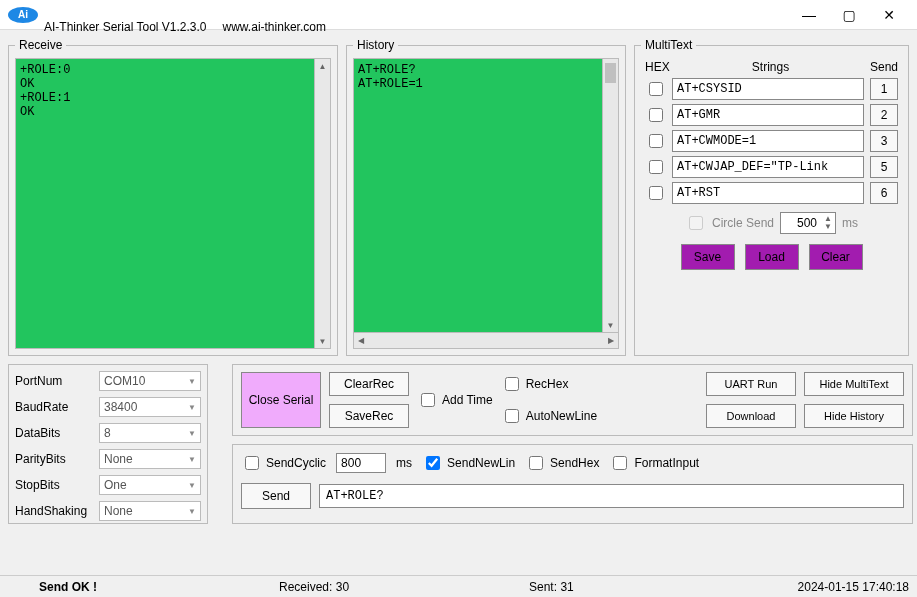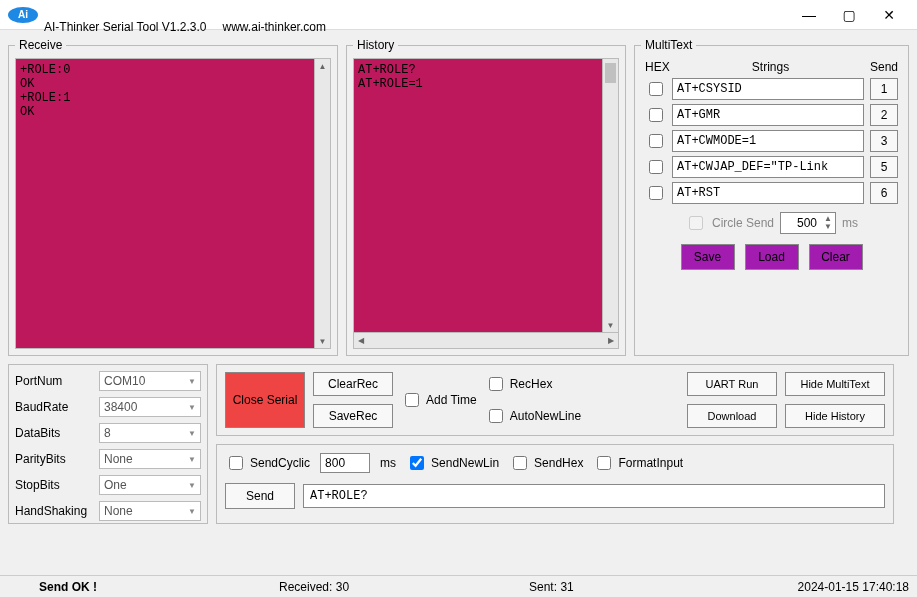--- a/index.html
+++ b/index.html
@@ -8,21 +8,21 @@
 .titlebar .icon { width: 30px; height: 16px; border-radius: 50%; background: #1e88e5; color: #fff; font-size: 10px; display: flex; align-items: center; justify-content: center; margin-right: 6px; font-weight: bold; }
 .titlebar .title { flex: 0 0 auto; margin-top: 24px; }
 .titlebar .spacer { flex: 1; }
 .titlebar .winbtn { width: 40px; height: 28px; display: flex; align-items: center; justify-content: center; font-size: 14px; }
 .main { padding: 8px; display: flex; gap: 8px; height: 334px; }
 fieldset { border: 1px solid #bbb; margin: 0; padding: 6px; background: #f0f0f0; }
 legend { font-size: 12px; padding: 0 4px; }
 .receive { flex: 0 0 330px; display: flex; flex-direction: column; }
 .history { flex: 0 0 280px; display: flex; flex-direction: column; }
 .multitext { flex: 1; display: flex; flex-direction: column; }
-.textarea { flex: 1; background: #be185d; border: 1px solid #bbb; padding: 4px; font-family: "Courier New", monospace; font-size: 12px; white-space: pre; overflow: auto; }
+.textarea { flex: 1; background: #22c55e; border: 1px solid #bbb; padding: 4px; font-family: "Courier New", monospace; font-size: 12px; white-space: pre; overflow: auto; }
 .receive .textarea-wrap { flex: 1; display: flex; }
 .receive .textarea { flex: 1; }
 .scrollbar-v { width: 16px; background: #e8e8e8; border: 1px solid #bbb; border-left: none; position: relative; }
 .scrollbar-v .thumb { position: absolute; left: 2px; right: 2px; top: 4px; height: 20px; background: #c0c0c0; }
 .scrollbar-v .arrow-up { position: absolute; top: 0; left: 0; right: 0; height: 14px; display: flex; align-items: center; justify-content: center; font-size: 8px; color: #666; }
 .scrollbar-v .arrow-down { position: absolute; bottom: 0; left: 0; right: 0; height: 14px; display: flex; align-items: center; justify-content: center; font-size: 8px; color: #666; }
 .history .hwrap { flex: 1; display: flex; flex-direction: column; }
 .history .textarea-wrap { flex: 1; display: flex; }
 .scrollbar-h { height: 16px; background: #e8e8e8; border: 1px solid #bbb; border-top: none; display: flex; align-items: center; }
 .scrollbar-h .arrow-l, .scrollbar-h .arrow-r { width: 14px; text-align: center; font-size: 8px; color: #666; }
@@ -35,28 +35,28 @@
 .mt-row input[type=checkbox] { width: 14px; height: 14px; }
 .mt-row input[type=text] { flex: 1; height: 22px; border: 1px solid #888; padding: 0 4px; font-family: "Courier New", monospace; font-size: 12px; background: #fff; }
 .mt-row button { width: 28px; height: 22px; border: 1px solid #888; background: #f8f8f8; }
 .mt-circle { display: flex; align-items: center; gap: 6px; padding: 4px; justify-content: center; color: #888; }
 .mt-circle input[type=checkbox] { width: 14px; height: 14px; }
 .mt-circle .spin { display: flex; align-items: center; border: 1px solid #888; background: #fff; }
 .mt-circle .spin input { width: 40px; border: none; text-align: right; padding: 8px 4px; height: 20px; }
 .mt-circle .spin .arrows { width: 14px; font-size: 8px; line-height: 8px; color: #666; text-align: center; }
 .mt-buttons { display: flex; gap: 10px; justify-content: center; padding: 6px 4px 2px 4px; }
 .mt-buttons button { width: 54px; height: 26px; border: 1px solid #888; background: #a21caf; }
-.mid { padding: 0 23px 8px 8px; display: flex; gap: 8px; }
+.mid { padding: 0 4px 8px 8px; display: flex; gap: 24px; }
 .port-panel { width: 200px; border: 1px solid #bbb; padding: 6px; display: grid; grid-template-columns: 80px 1fr; gap: 6px 4px; align-items: center; height: 160px; }
 .port-panel label { font-size: 12px; }
 .port-panel .combo { height: 20px; border: 1px solid #bbb; background: #fff; display: flex; align-items: center; padding: 0 4px; position: relative; color: #555; }
 .port-panel .combo .arrow { position: absolute; right: 4px; font-size: 8px; color: #888; }
 .right-panels { flex: 1; display: flex; flex-direction: column; gap: 8px; }
 .toolbar-panel { border: 1px solid #bbb; padding: 8px; display: flex; align-items: center; gap: 8px; height: 72px; }
-.toolbar-panel .close-serial { width: 80px; height: 56px; border: 1px solid #888; background: #ef4444; }
+.toolbar-panel .close-serial { width: 80px; height: 56px; border: 1px solid #888; background: #f0abfc; }
 .toolbar-panel .col { display: flex; flex-direction: column; gap: 8px; }
 .toolbar-panel .col button { width: 80px; height: 24px; border: 1px solid #888; background: #f8f8f8; }
 .toolbar-panel .chk { display: flex; align-items: center; gap: 4px; }
 .toolbar-panel .chk input { width: 14px; height: 14px; }
 .toolbar-panel .right-btns { display: flex; flex-direction: column; gap: 8px; margin-left: auto; }
 .toolbar-panel .right-btns .row2 { display: flex; gap: 8px; }
 .toolbar-panel .right-btns button { width: 90px; height: 24px; border: 1px solid #888; background: #f8f8f8; font-size: 11px; }
 .send-panel { border: 1px solid #bbb; padding: 8px; display: flex; flex-direction: column; gap: 10px; height: 80px; }
 .send-row1 { display: flex; align-items: center; gap: 10px; }
 .send-row1 .chk { display: flex; align-items: center; gap: 4px; }

